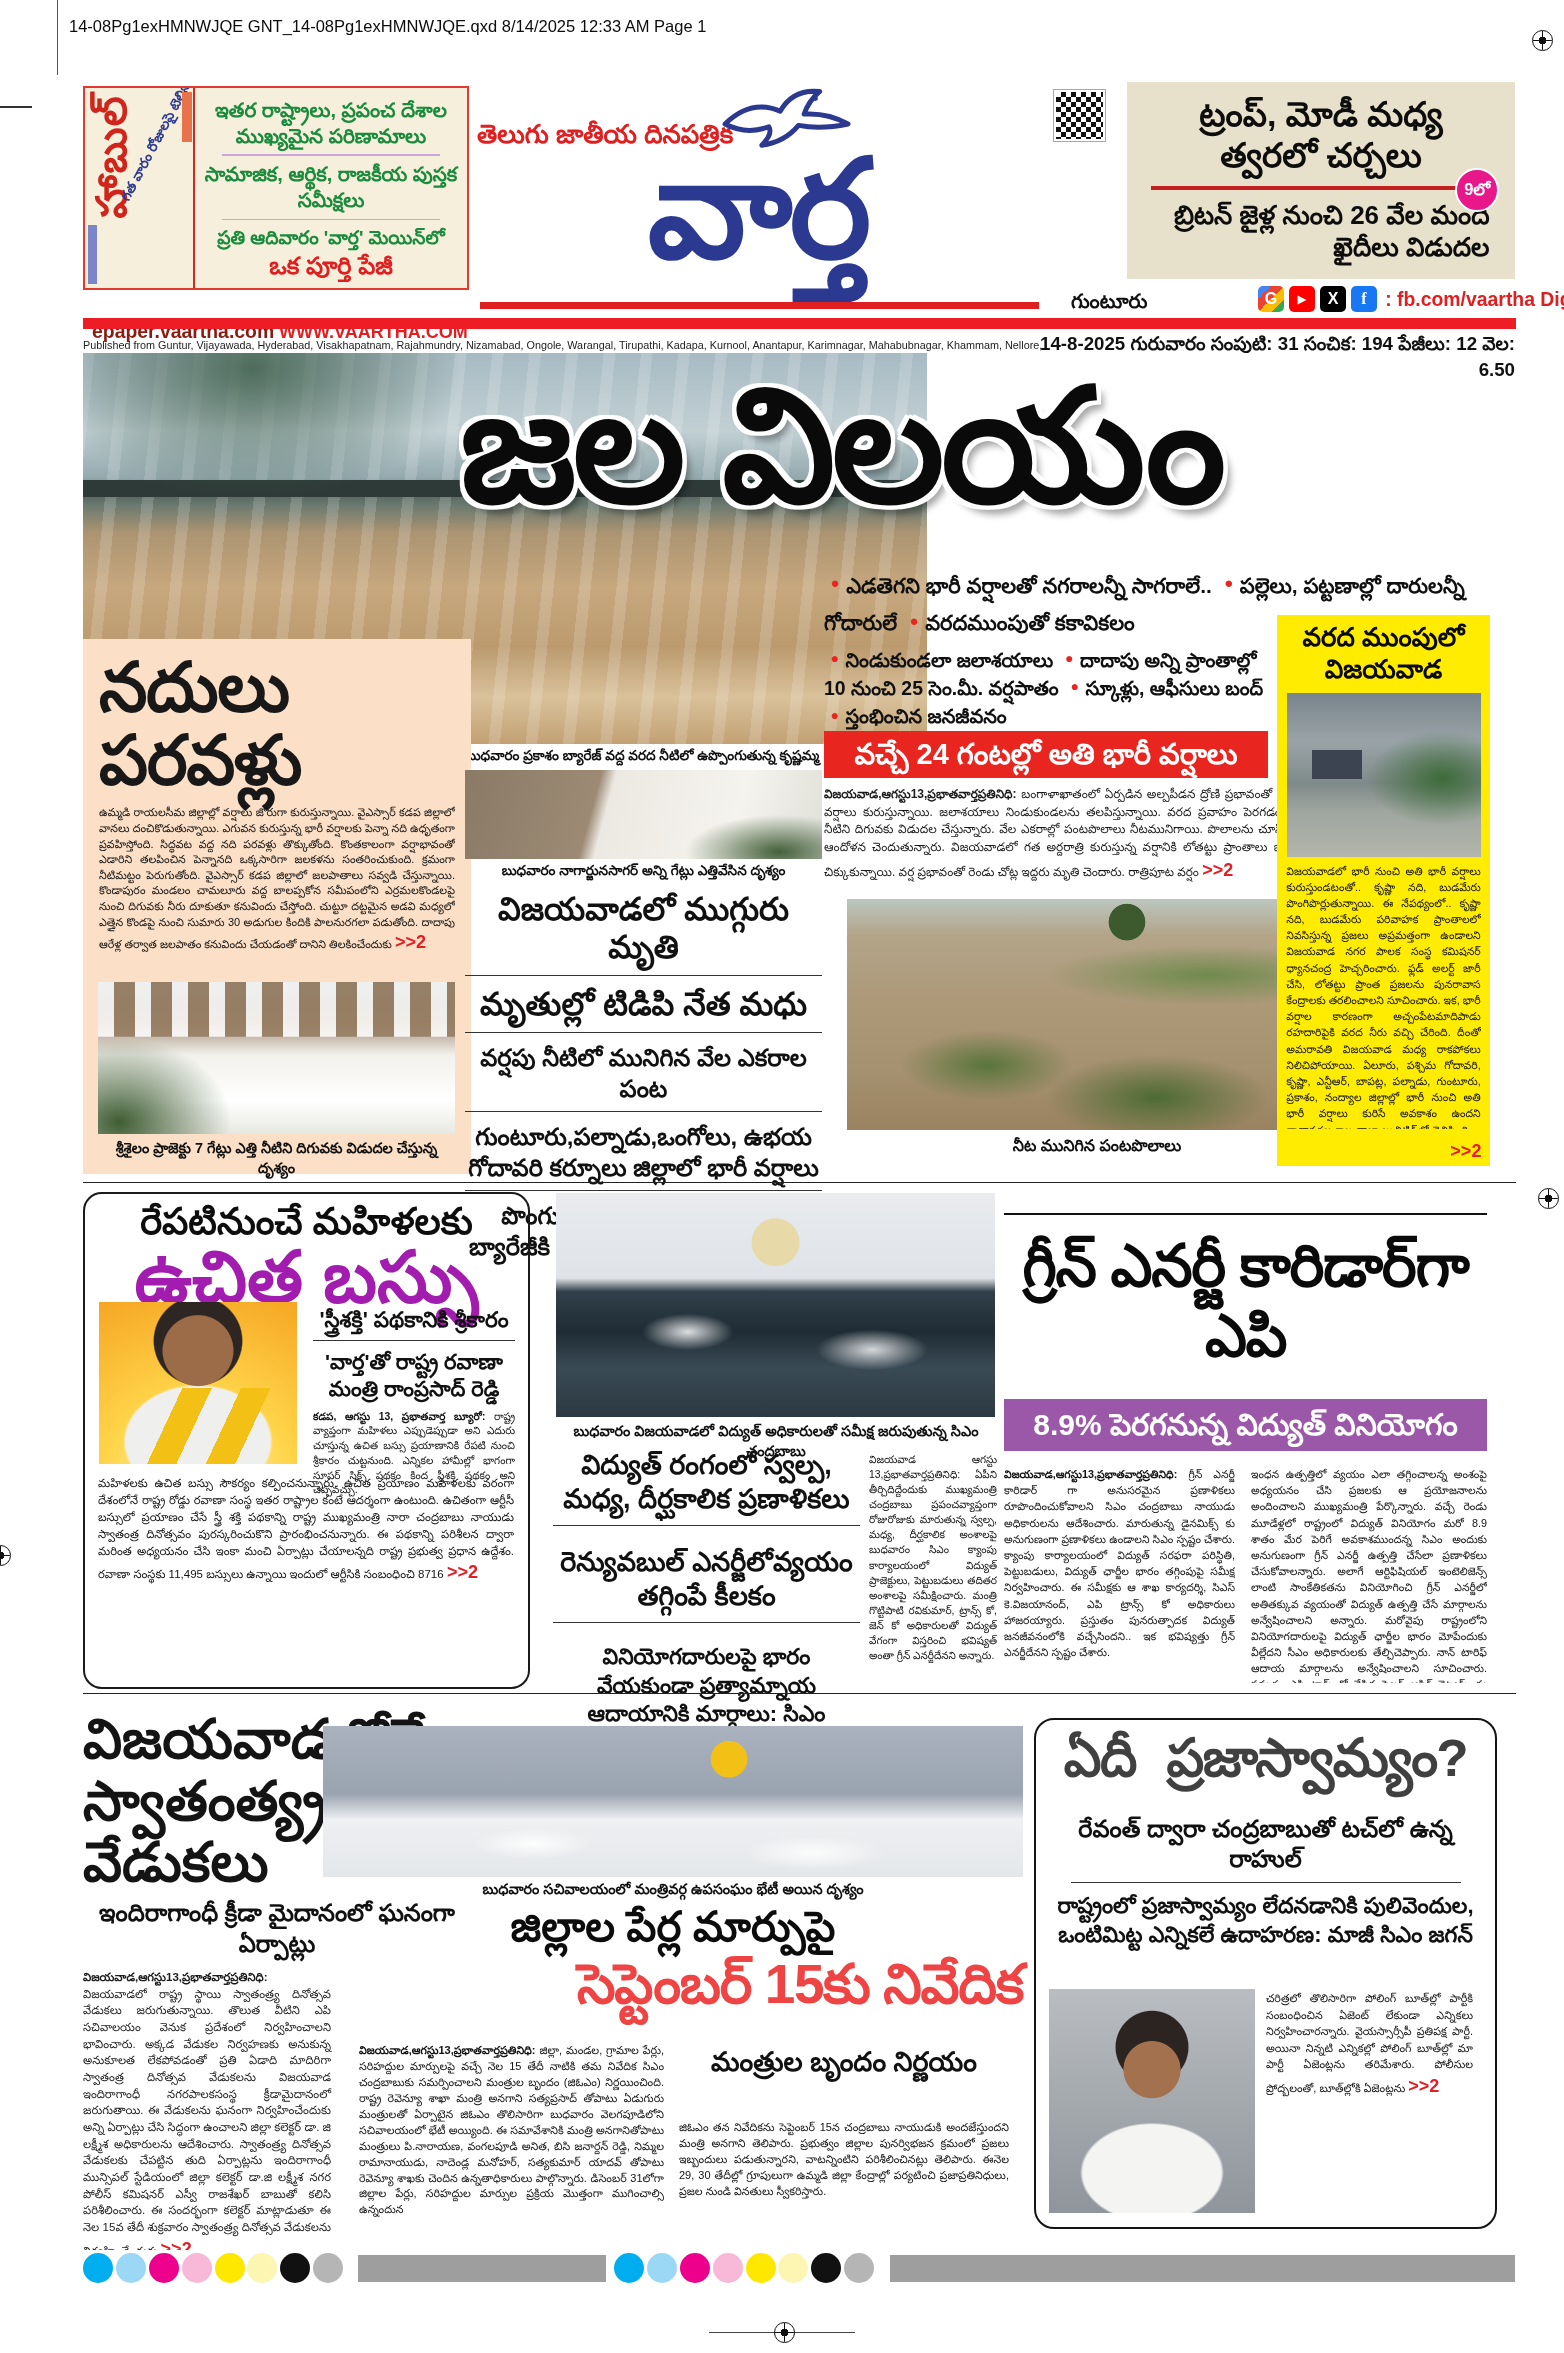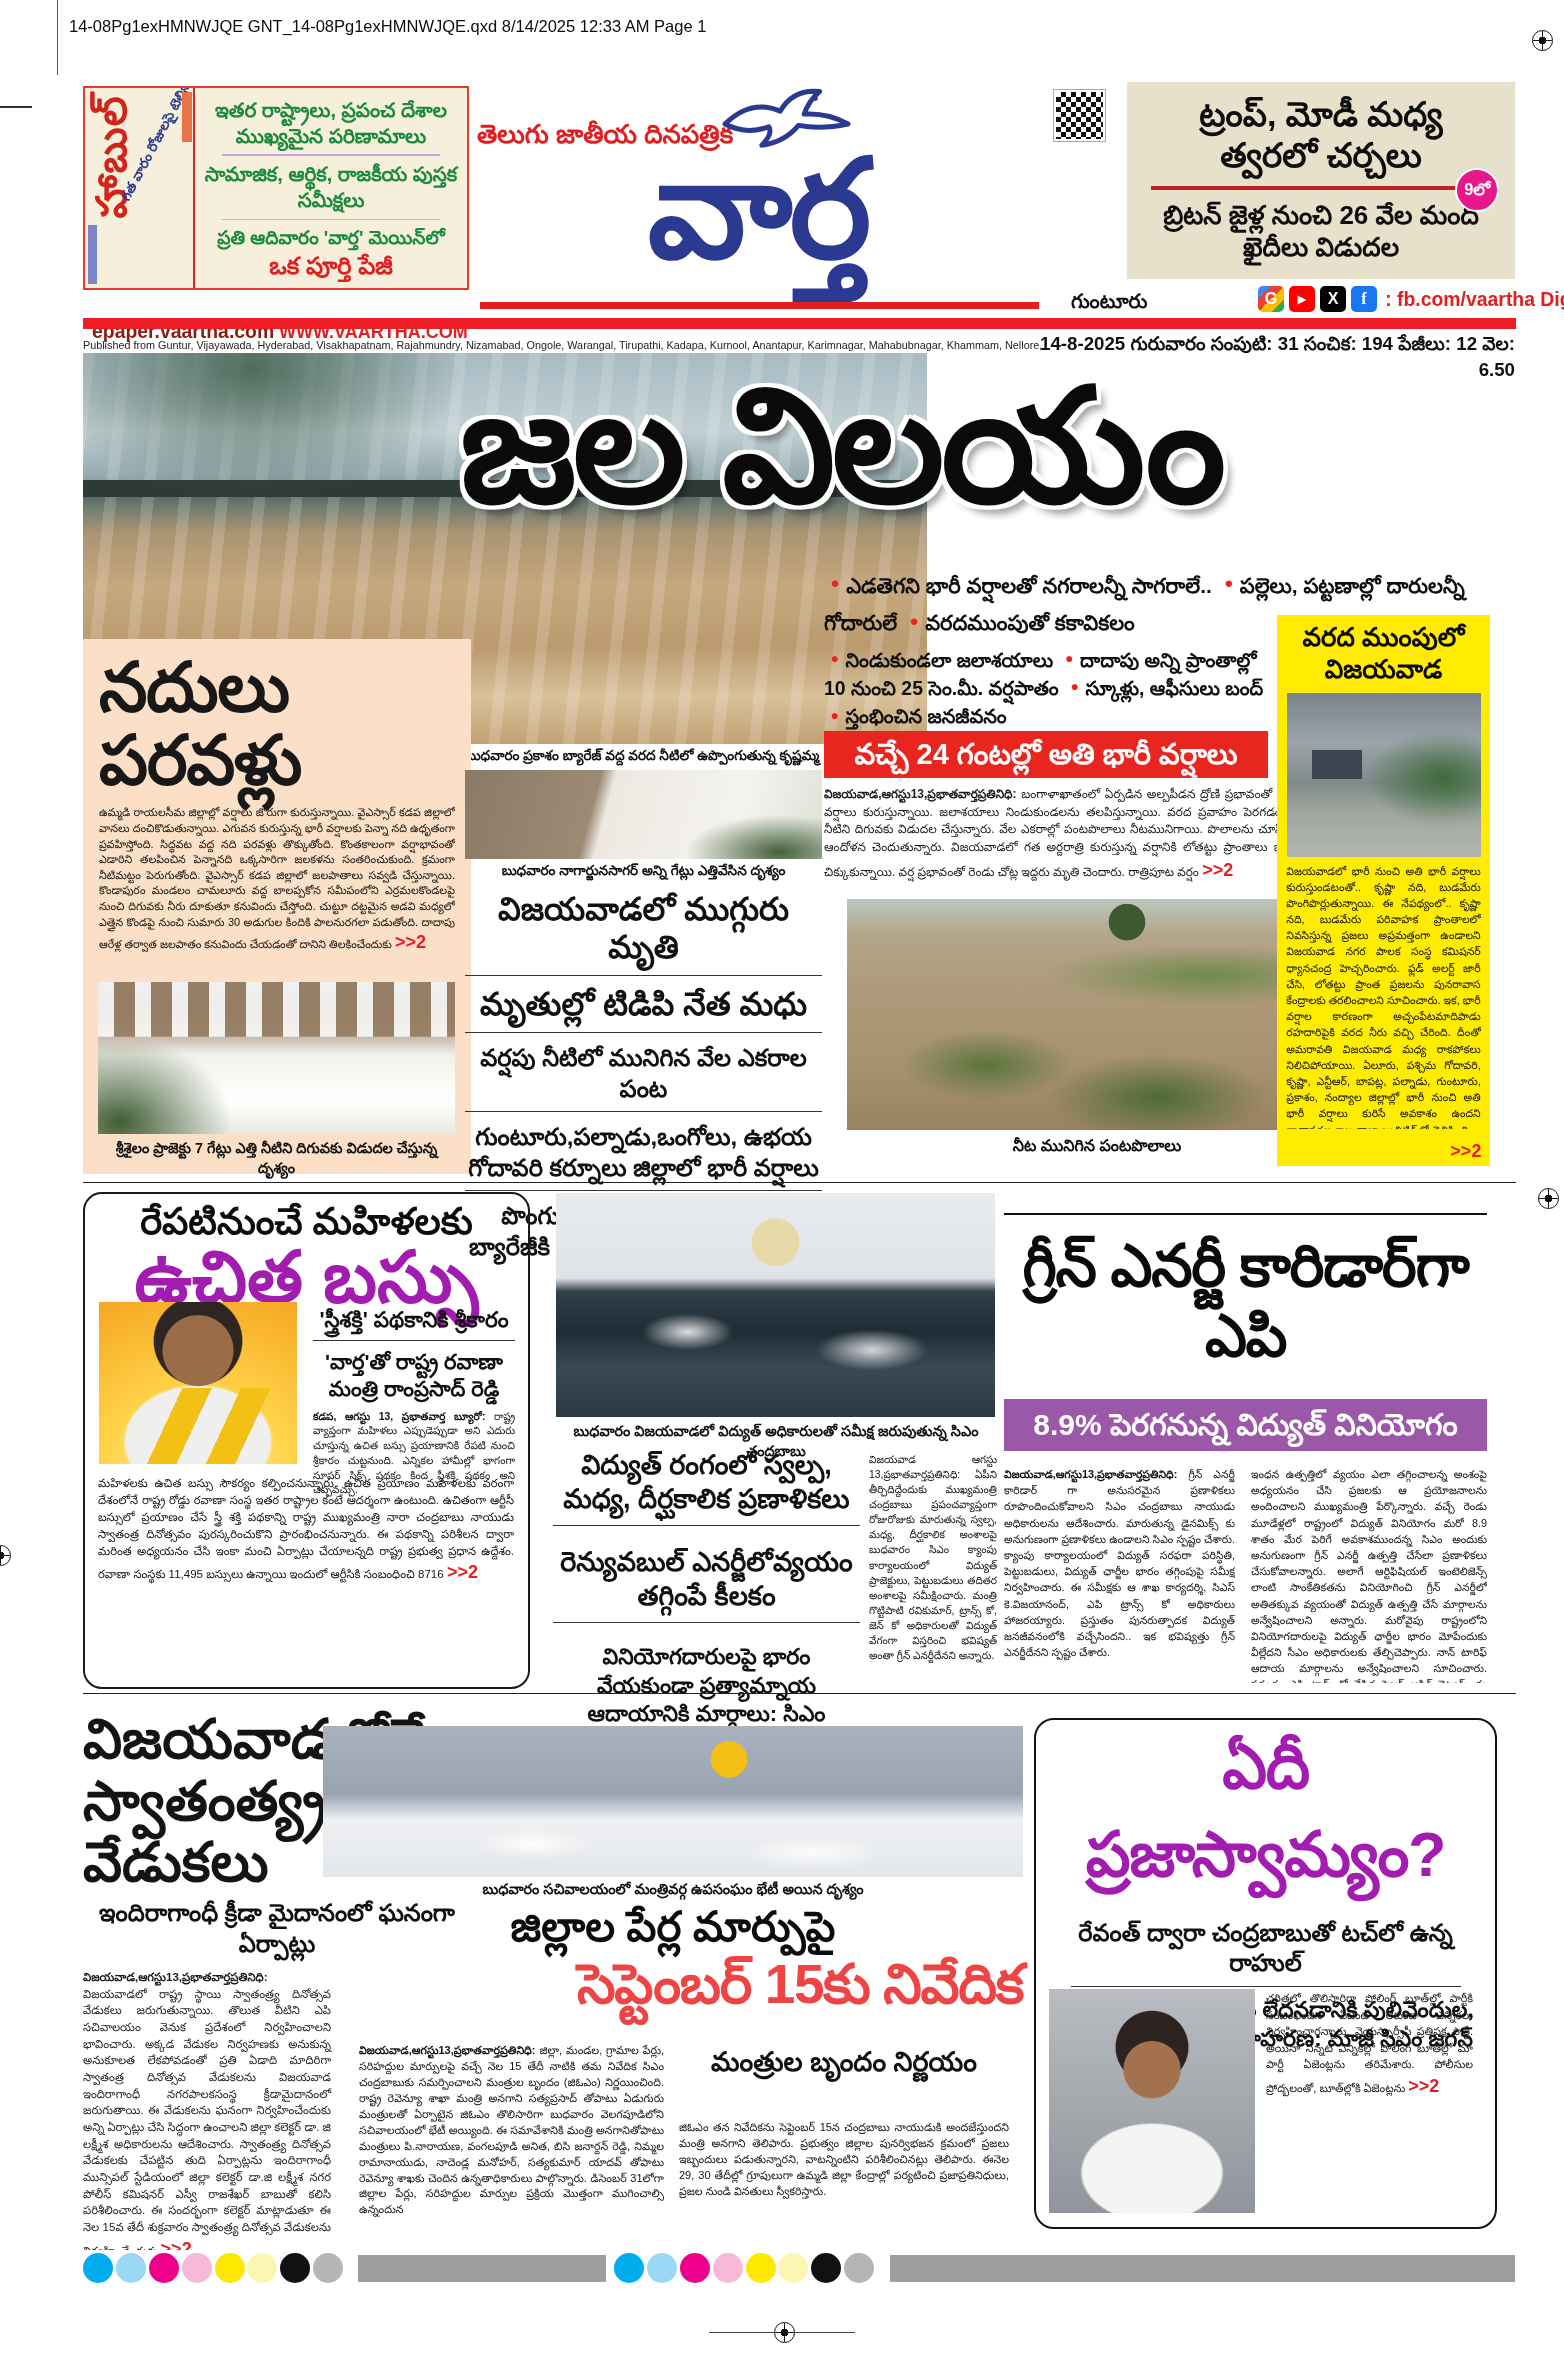--- a/index.html
+++ b/index.html
@@ -42,21 +42,21 @@
   .logo{left:467px;top:134px;width:582px;text-align:center;font-size:138px;font-weight:900;
         color:#2b3990;line-height:1.1;letter-spacing:-2.9px;}
   .logo-bar{left:480px;top:302px;width:559px;height:6.5px;background:#e02020;}
   .qr{left:1054px;top:90px;width:47px;height:47px;border:2.2px solid #fff;outline:0.7px solid #aaa;
       background:repeating-conic-gradient(#111 0% 25%, #fff 0% 50%);background-size:10px 10px;}
   .topbox{left:1127px;top:82px;width:388px;height:197px;background:#e7e0ca;box-sizing:border-box;padding-top:11.5px;text-align:center;}
   .topbox-h{font-size:34px;font-weight:900;line-height:1.22;width:337px;margin:0 auto;color:#0d0d0d;}
   .topbox-rule{position:relative;height:3.6px;background:#c21f1f;margin:10px 24.4px 8.6px;}
   .page-badge{position:absolute;right:-8.6px;top:-18.7px;width:40px;height:40px;border-radius:50%;
       background:#e9188a;border:2.2px solid #fff;color:#fff;font-size:16.5px;font-weight:bold;line-height:39px;text-align:center;}
-  .topbox-s{font-size:26px;font-weight:900;line-height:1.25;width:337px;margin:0 auto;color:#0d0d0d;}
+  .topbox-s{font-size:26px;font-weight:900;line-height:1.25;width:337px;margin:0 auto;color:#0d0d0d;text-align:right;}
   .edition{left:1071px;top:290px;font-size:20px;font-weight:bold;}
   .social{left:1258px;top:286px;white-space:nowrap;}
   .si{display:inline-block;width:26px;height:26px;border-radius:5px;margin-right:5px;vertical-align:middle;
       color:#fff;font-weight:bold;text-align:center;line-height:26px;font-size:16px;}
   .si-gn{background:linear-gradient(135deg,#4285f4 0 25%,#ea4335 25% 50%,#fbbc05 50% 75%,#34a853 75%);}
   .si-yt{background:#f00;font-size:11.5px;}
   .si-x{background:#000;}
   .si-fb{background:#1877f2;font-family:"Liberation Serif",serif;}
   .handle{color:#e02020;font-weight:bold;font-size:19.4px;vertical-align:middle;}
   .red-bar{left:83px;top:318px;width:1433px;height:10.8px;background:#ee1c25;}
@@ -160,21 +160,21 @@
       radial-gradient(ellipse 86px 21.5px at 30% 78%, rgba(255,255,255,.9), transparent 70%),
       radial-gradient(ellipse 101px 24.4px at 70% 84%, rgba(255,255,255,.85), transparent 70%),
       linear-gradient(180deg,#aab2bf 0%,#9aa3b0 45%,#eef0f2 62%,#e4e7ea 100%);}
   .dist-cap{left:323px;top:1881px;width:700px;font-size:14.4px;}
   .dist-h1{left:323px;top:1903px;width:700px;font-size:42px;font-weight:900;text-align:center;color:#0c0c0c;}
   .dist-h2{left:323px;top:1952px;width:700px;font-size:55px;font-weight:900;text-align:right;color:#ef4444;letter-spacing:-1.4px;}
   .dist-c1{left:359px;top:2043px;width:305px;height:210px;overflow:hidden;font-size:11px;line-height:1.45;text-align:justify;}
   .dist-sub{left:679px;top:2046px;width:330px;font-size:27px;font-weight:900;text-align:center;line-height:1.25;}
   .dist-c2{left:679px;top:2120px;width:330px;height:133px;overflow:hidden;font-size:11px;line-height:1.45;text-align:justify;}
   .demo-box{left:1034px;top:1718px;width:463px;height:511px;border:2.2px solid #141414;border-radius:20px;box-sizing:border-box;padding:10px 13px;}
-  .demo-h{font-size:63px;font-weight:900;text-align:center;color:#a21caf;letter-spacing:-1.4px;}
+  .demo-h{font-size:53px;font-weight:900;text-align:center;color:#404040;letter-spacing:-1.4px;font-family:Liberation Mono, monospace;}
   .demo-s1{font-size:24px;font-weight:900;text-align:center;margin-top:11.5px;line-height:1.25;}
   .demo-rule{height:1.4px;background:#333;margin:8.6px 21.5px;}
   .demo-s2{font-size:22px;font-weight:900;text-align:center;line-height:1.3;}
   .ph-jagan{position:absolute;left:13px;top:269px;width:206px;height:224px;background:
       radial-gradient(circle 29px at 50% 36%, #a4714e 97%, transparent),
       radial-gradient(circle 37px at 50% 26%, #2c2420 97%, transparent),
       radial-gradient(ellipse 72px 50px at 50% 82%, #f4f4f2 96%, transparent),
       linear-gradient(180deg,#b9bdc1,#8f959b);}
   .demo-body{position:absolute;left:230px;top:270px;width:207px;height:220px;overflow:hidden;font-size:11px;line-height:1.5;text-align:justify;}
 

